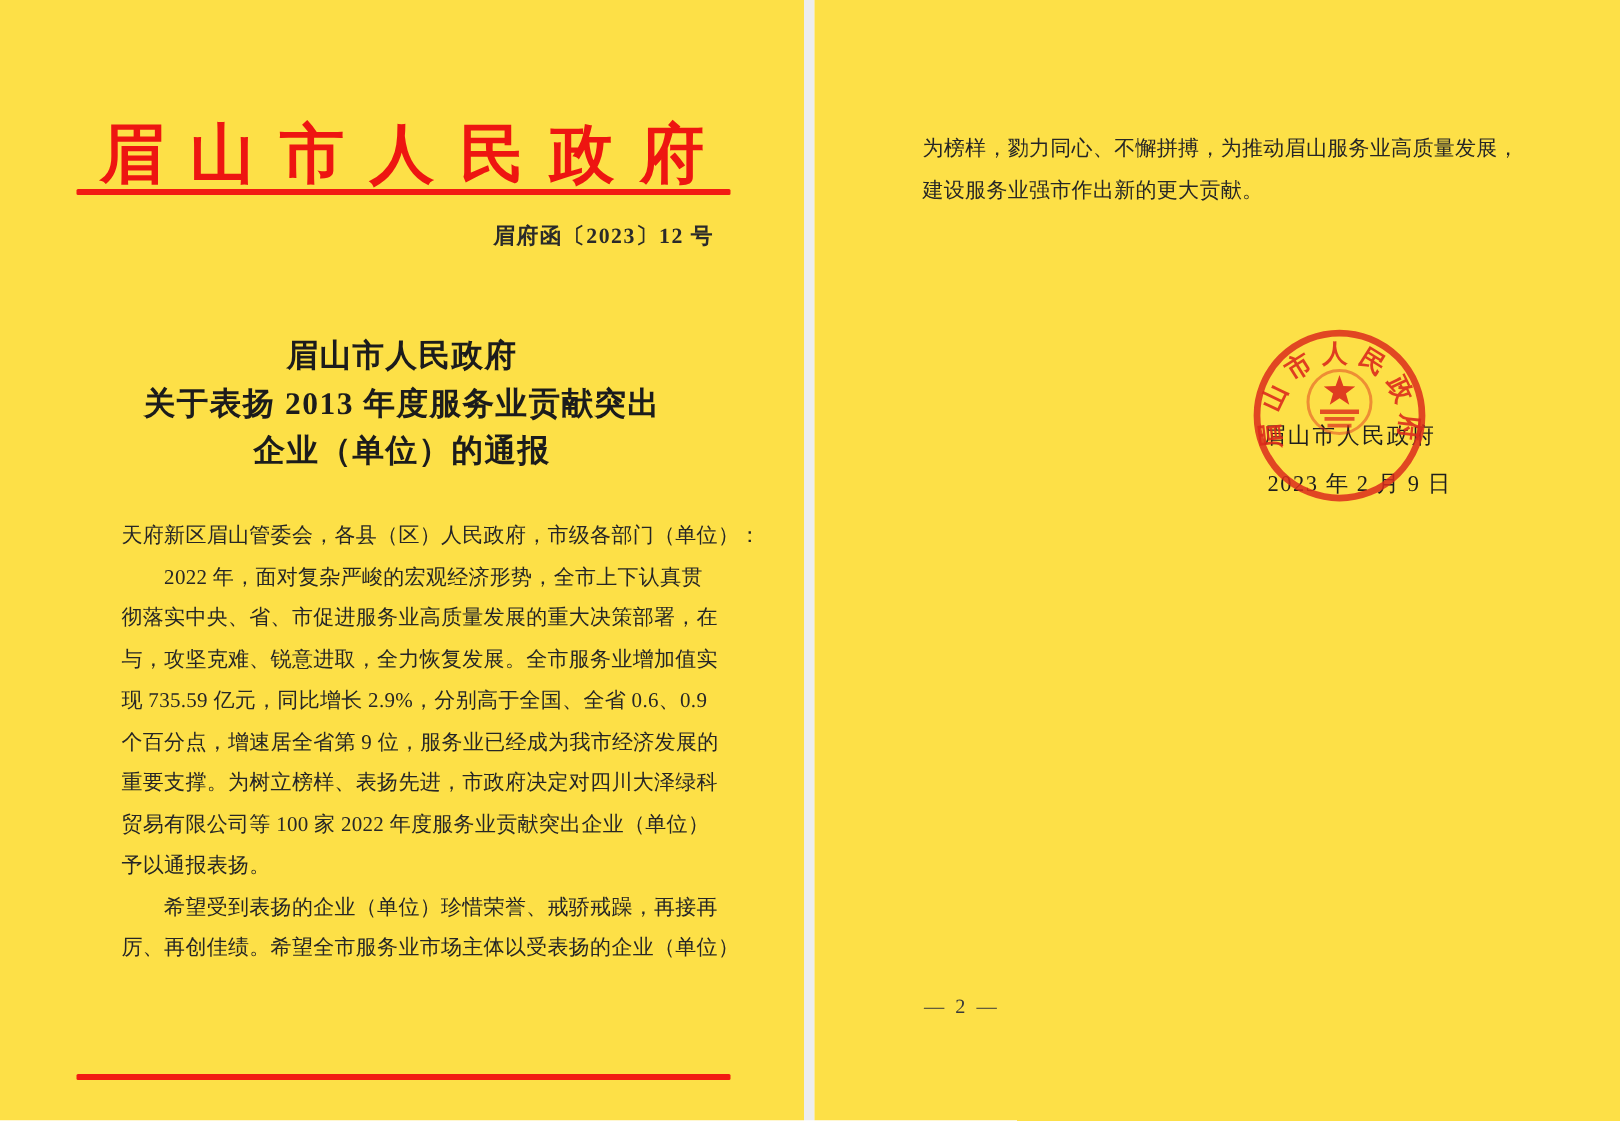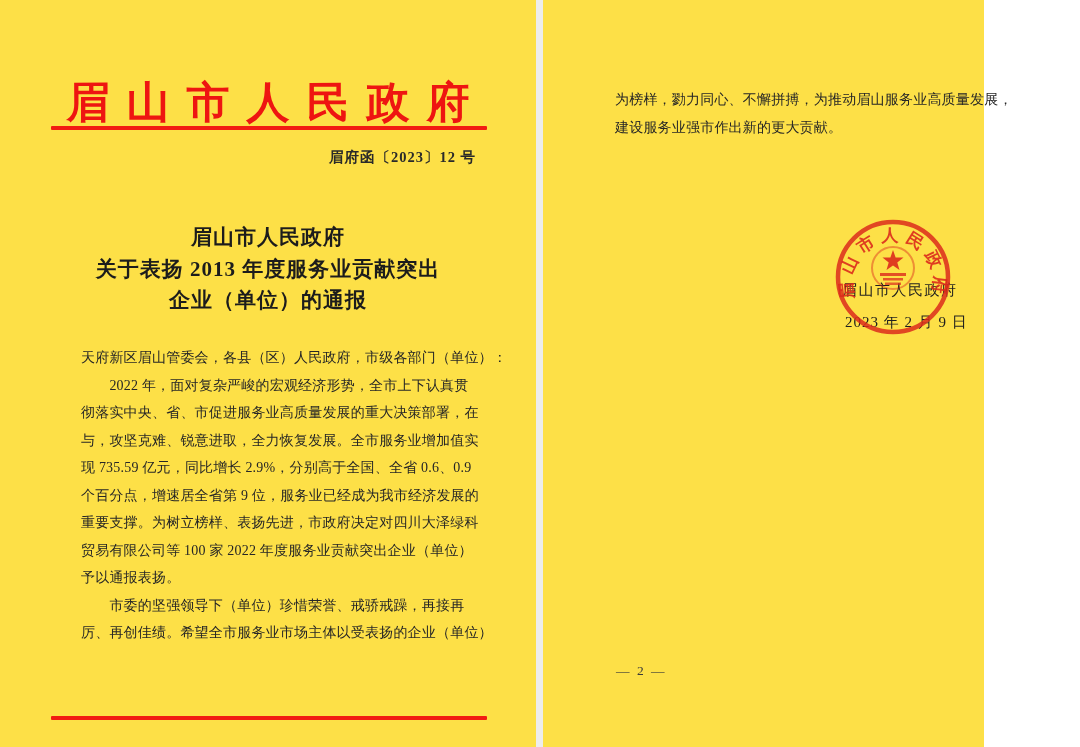--- a/index.html
+++ b/index.html
@@ -3,21 +3,21 @@
 <meta charset="utf-8">
 <style>
   * { margin: 0; padding: 0; box-sizing: border-box; }
   html, body { width: 1080px; height: 747px; background: #ffffff; overflow: hidden; }
   body { font-family: "Liberation Serif", "DejaVu Serif", serif; color: #222; }
 
   .canvas { position: relative; width: 1080px; height: 747px; background: #fff; }
 
   .page { position: absolute; top: 0; height: 747px; background: #fde047; }
   .page-left  { left: 0; width: 536px; }
-  .page-right { left: 543px; width: 441px; }
+  .page-right { left: 543px; width: 537px; }
   .page-divider { position: absolute; left: 536px; top: 0; width: 7px; height: 747px; background: #ededed; }
 
   
   .letterhead {
     position: absolute; top: 74px; left: 0; width: 100%;
     text-align: center; color: #ee1511; font-size: 43px; font-weight: bold;
     letter-spacing: 17px; text-indent: 17px; white-space: nowrap;
   }
   .rule-red {
     position: absolute; height: 4px; background: #f21b12; border-radius: 1px;
@@ -83,21 +83,21 @@
     <div class="body-block p1-body">
       <div class="body-line">天府新区眉山管委会，各县（区）人民政府，市级各部门（单位）：</div>
       <div class="body-line">　　2022 年，面对复杂严峻的宏观经济形势，全市上下认真贯</div>
       <div class="body-line">彻落实中央、省、市促进服务业高质量发展的重大决策部署，在</div>
       <div class="body-line">与，攻坚克难、锐意进取，全力恢复发展。全市服务业增加值实</div>
       <div class="body-line">现 735.59 亿元，同比增长 2.9%，分别高于全国、全省 0.6、0.9</div>
       <div class="body-line">个百分点，增速居全省第 9 位，服务业已经成为我市经济发展的</div>
       <div class="body-line">重要支撑。为树立榜样、表扬先进，市政府决定对四川大泽绿科</div>
       <div class="body-line">贸易有限公司等 100 家 2022 年度服务业贡献突出企业（单位）</div>
       <div class="body-line">予以通报表扬。</div>
-      <div class="body-line">　　市委的坚强领导下（单位）珍惜荣誉、戒骄戒躁，再接再</div>
+      <div class="body-line">　　希望受到表扬的企业（单位）珍惜荣誉、戒骄戒躁，再接再</div>
       <div class="body-line">厉、再创佳绩。希望全市服务业市场主体以受表扬的企业（单位）</div>
     </div>
 
     <div class="rule-red rule-bottom"></div>
   </div>
 
   <div class="page-divider"></div>
 
   <div class="page page-right">
 

